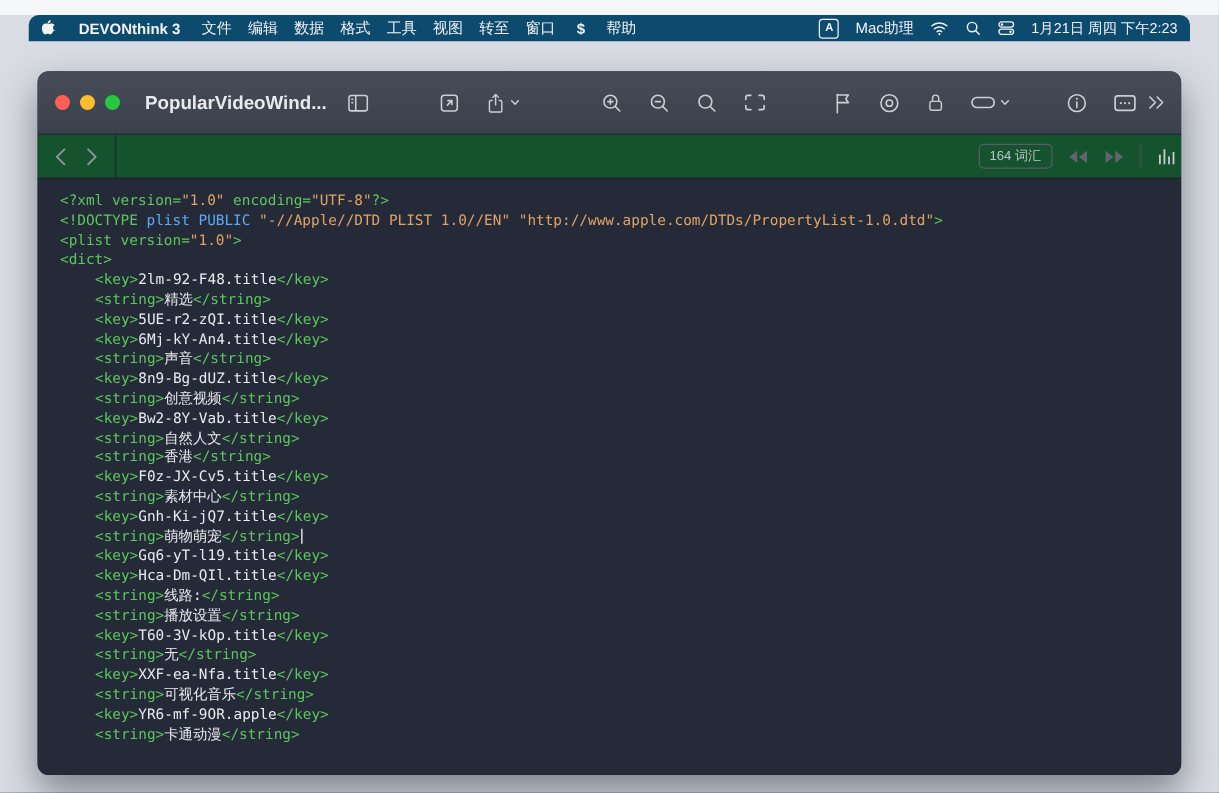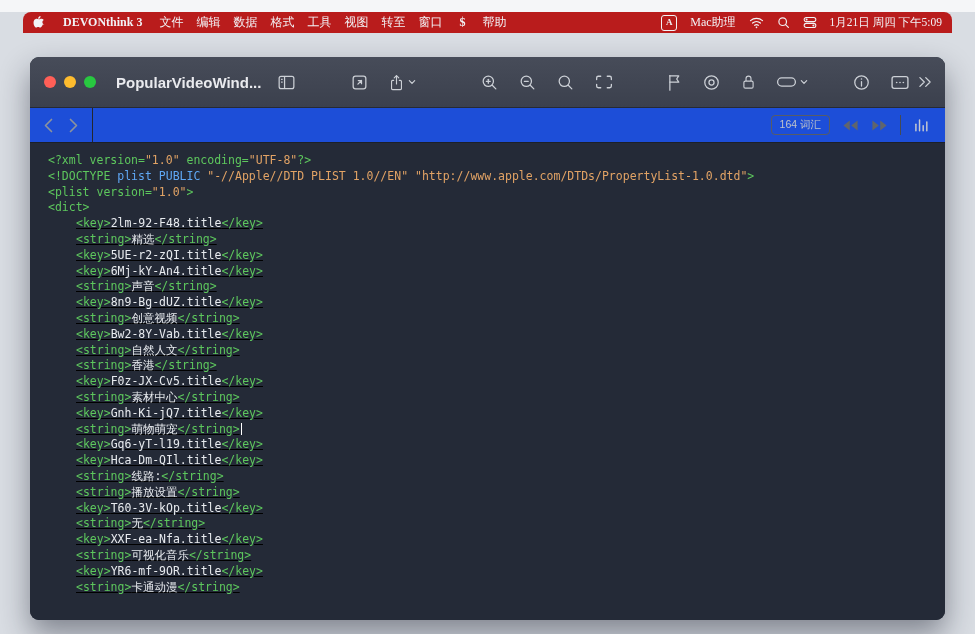--- a/index.html
+++ b/index.html
@@ -1,21 +1,21 @@
 <!DOCTYPE html>
 <html><head>
 <meta charset="utf-8">
 <style>
   html,body{margin:0;padding:0;width:975px;height:634px;overflow:hidden;
     font-family:"Liberation Sans",sans-serif;background:#d9dde3;}
   .top-strip{position:absolute;top:0;left:0;width:975px;height:12px;background:#f5f6f8;}
   
-  .menubar{position:absolute;left:23px;top:12px;width:929px;height:21px;background:#b91c1c;
+  .menubar{position:absolute;left:23px;top:12px;width:929px;height:21px;background:#0c4a6e;
     border-radius:8px 8px 0 0;display:flex;align-items:center;color:#f2f3f6;font-size:12px;
-    padding:2px 10px;box-sizing:border-box;font-family:Liberation Serif, serif;}
+    padding:2px 10px;box-sizing:border-box;}
   .mb-left{display:flex;align-items:center;gap:17px;}
   .mb-apple{display:flex;align-items:center;}
   .mb-app{font-weight:700;}
   .mb-items{display:inline-flex;gap:13px;}
   .menu-item{cursor:default;}
   .mb-script{font-weight:600;}
   .mb-right{margin-left:auto;display:flex;align-items:center;gap:13px;}
   .input-badge{display:inline-flex;align-items:center;justify-content:center;width:14px;height:14px;
     border:1.4px solid #f2f3f6;border-radius:3px;font-size:9px;font-weight:700;line-height:1;}
   .mb-clock{font-size:11.5px;white-space:nowrap;}
@@ -30,34 +30,34 @@
   .light{width:12px;height:12px;border-radius:50%;margin-right:8px;flex:0 0 auto;}
   .red{background:#ff5f57;}.yellow{background:#febc2e;}.green{background:#28c840;}
   .win-title{margin-left:12px;font-size:15px;font-weight:700;color:#e9eaee;white-space:nowrap;}
   .tb-sidebar{margin-left:16px;display:flex;align-items:center;}
   .tbg{position:absolute;top:0;height:50px;display:flex;align-items:center;gap:19px;color:#ccd0d6;}
   .tbg1{left:320px;}.tbg2{left:450px;}.tbg3{left:636px;}.tbg4{left:822px;}
   .tb-more{position:absolute;right:12px;top:0;height:50px;display:flex;align-items:center;color:#ccd0d6;}
   .with-chev{display:flex;align-items:center;gap:3px;}
   .tb-ic{display:flex;align-items:center;}
   
-  .navbar{height:35px;flex:0 0 35px;background:#1d4ed8;border-bottom:1px solid #1c2028;
-    display:flex;align-items:center;position:relative;color:#9aa0a9;padding:0 16px 0 14px;box-sizing:border-box;}
+  .navbar{height:35px;flex:0 0 35px;background:#14532d;border-bottom:1px solid #1c2028;
+    display:flex;align-items:center;position:relative;color:#9aa0a9;padding:0 4px 0 14px;box-sizing:border-box;}
   .nav-btn{display:flex;align-items:center;margin-right:16px;color:#8d939c;}
   .nav-divider{position:absolute;left:62px;top:0;bottom:0;width:1px;background:#23272f;}
   .nav-right{margin-left:auto;display:flex;align-items:center;gap:12px;}
   .pill{border:1px solid #575c66;border-radius:4px;padding:2px 8px;font-size:10.5px;color:#bfc3c9;white-space:nowrap;}
   .dim-ic{display:flex;align-items:center;color:#60656d;}
   .lite-ic{display:flex;align-items:center;color:#c6cad0;}
   .nav-sep{width:1px;height:20px;background:#454a54;}
   
   .content{flex:1;overflow:hidden;padding:10px 0 0 18px;background:#242a37;
     font-family:"DejaVu Sans Mono",monospace;font-size:11.5px;line-height:15.8px;cursor:text;}
   .code-line{white-space:pre;height:15.8px;}
-  .indent{padding-left:28px;text-decoration:underline;}
+  .indent{padding-left:28px;}
   .tok-tag{color:#5dc75d;}
   .tok-str{color:#e2a365;}
   .tok-kw{color:#5fa8f5;}
   .tok-text{color:#e8ebef;}
   .caret{display:inline-block;width:1.5px;height:12px;background:#ffffff;vertical-align:-2px;margin-left:1px;}
   svg{display:block;}
 </style>
 </head>
 <body>
 
@@ -103,21 +103,21 @@
         </svg>
       </span>
       <span class="mb-icon">
         <svg width="14" height="13" viewBox="0 0 24 22" fill="none" stroke="currentColor" stroke-width="1.8">
           <rect x="2" y="2.5" width="20" height="7" rx="3.5"></rect>
             <rect x="2" y="12.5" width="20" height="7" rx="3.5"></rect>
           <circle cx="6.2" cy="6" r="1.7" fill="currentColor" stroke="none"></circle>
             <circle cx="17.8" cy="16" r="1.7" fill="currentColor" stroke="none"></circle>
         </svg>
       </span>
-      <span class="mb-clock">1月21日 周四 下午5:09</span>
+      <span class="mb-clock">1月21日 周四 下午2:23</span>
     </div>
   </div>
 
   <div class="window">
 
     <div class="titlebar">
       <span class="light red"></span>
       <span class="light yellow"></span>
       <span class="light green"></span>
       <span class="win-title">PopularVideoWind...</span>
@@ -297,17 +297,17 @@
         <div class="code-line indent"><span class="tok-tag">&lt;key&gt;</span><span class="tok-text">Gnh-Ki-jQ7.title</span><span class="tok-tag">&lt;/key&gt;</span></div>
         <div class="code-line indent"><span class="tok-tag">&lt;string&gt;</span><span class="tok-text">萌物萌宠</span><span class="tok-tag">&lt;/string&gt;</span><span class="caret"></span></div>
         <div class="code-line indent"><span class="tok-tag">&lt;key&gt;</span><span class="tok-text">Gq6-yT-l19.title</span><span class="tok-tag">&lt;/key&gt;</span></div>
         <div class="code-line indent"><span class="tok-tag">&lt;key&gt;</span><span class="tok-text">Hca-Dm-QIl.title</span><span class="tok-tag">&lt;/key&gt;</span></div>
         <div class="code-line indent"><span class="tok-tag">&lt;string&gt;</span><span class="tok-text">线路:</span><span class="tok-tag">&lt;/string&gt;</span></div>
         <div class="code-line indent"><span class="tok-tag">&lt;string&gt;</span><span class="tok-text">播放设置</span><span class="tok-tag">&lt;/string&gt;</span></div>
         <div class="code-line indent"><span class="tok-tag">&lt;key&gt;</span><span class="tok-text">T60-3V-kOp.title</span><span class="tok-tag">&lt;/key&gt;</span></div>
         <div class="code-line indent"><span class="tok-tag">&lt;string&gt;</span><span class="tok-text">无</span><span class="tok-tag">&lt;/string&gt;</span></div>
         <div class="code-line indent"><span class="tok-tag">&lt;key&gt;</span><span class="tok-text">XXF-ea-Nfa.title</span><span class="tok-tag">&lt;/key&gt;</span></div>
         <div class="code-line indent"><span class="tok-tag">&lt;string&gt;</span><span class="tok-text">可视化音乐</span><span class="tok-tag">&lt;/string&gt;</span></div>
-        <div class="code-line indent"><span class="tok-tag">&lt;key&gt;</span><span class="tok-text">YR6-mf-9OR.title</span><span class="tok-tag">&lt;/key&gt;</span></div>
+        <div class="code-line indent"><span class="tok-tag">&lt;key&gt;</span><span class="tok-text">YR6-mf-9OR.apple</span><span class="tok-tag">&lt;/key&gt;</span></div>
         <div class="code-line indent"><span class="tok-tag">&lt;string&gt;</span><span class="tok-text">卡通动漫</span><span class="tok-tag">&lt;/string&gt;</span></div>
       </div>
   </div>
 </div>
 
 </body></html>

